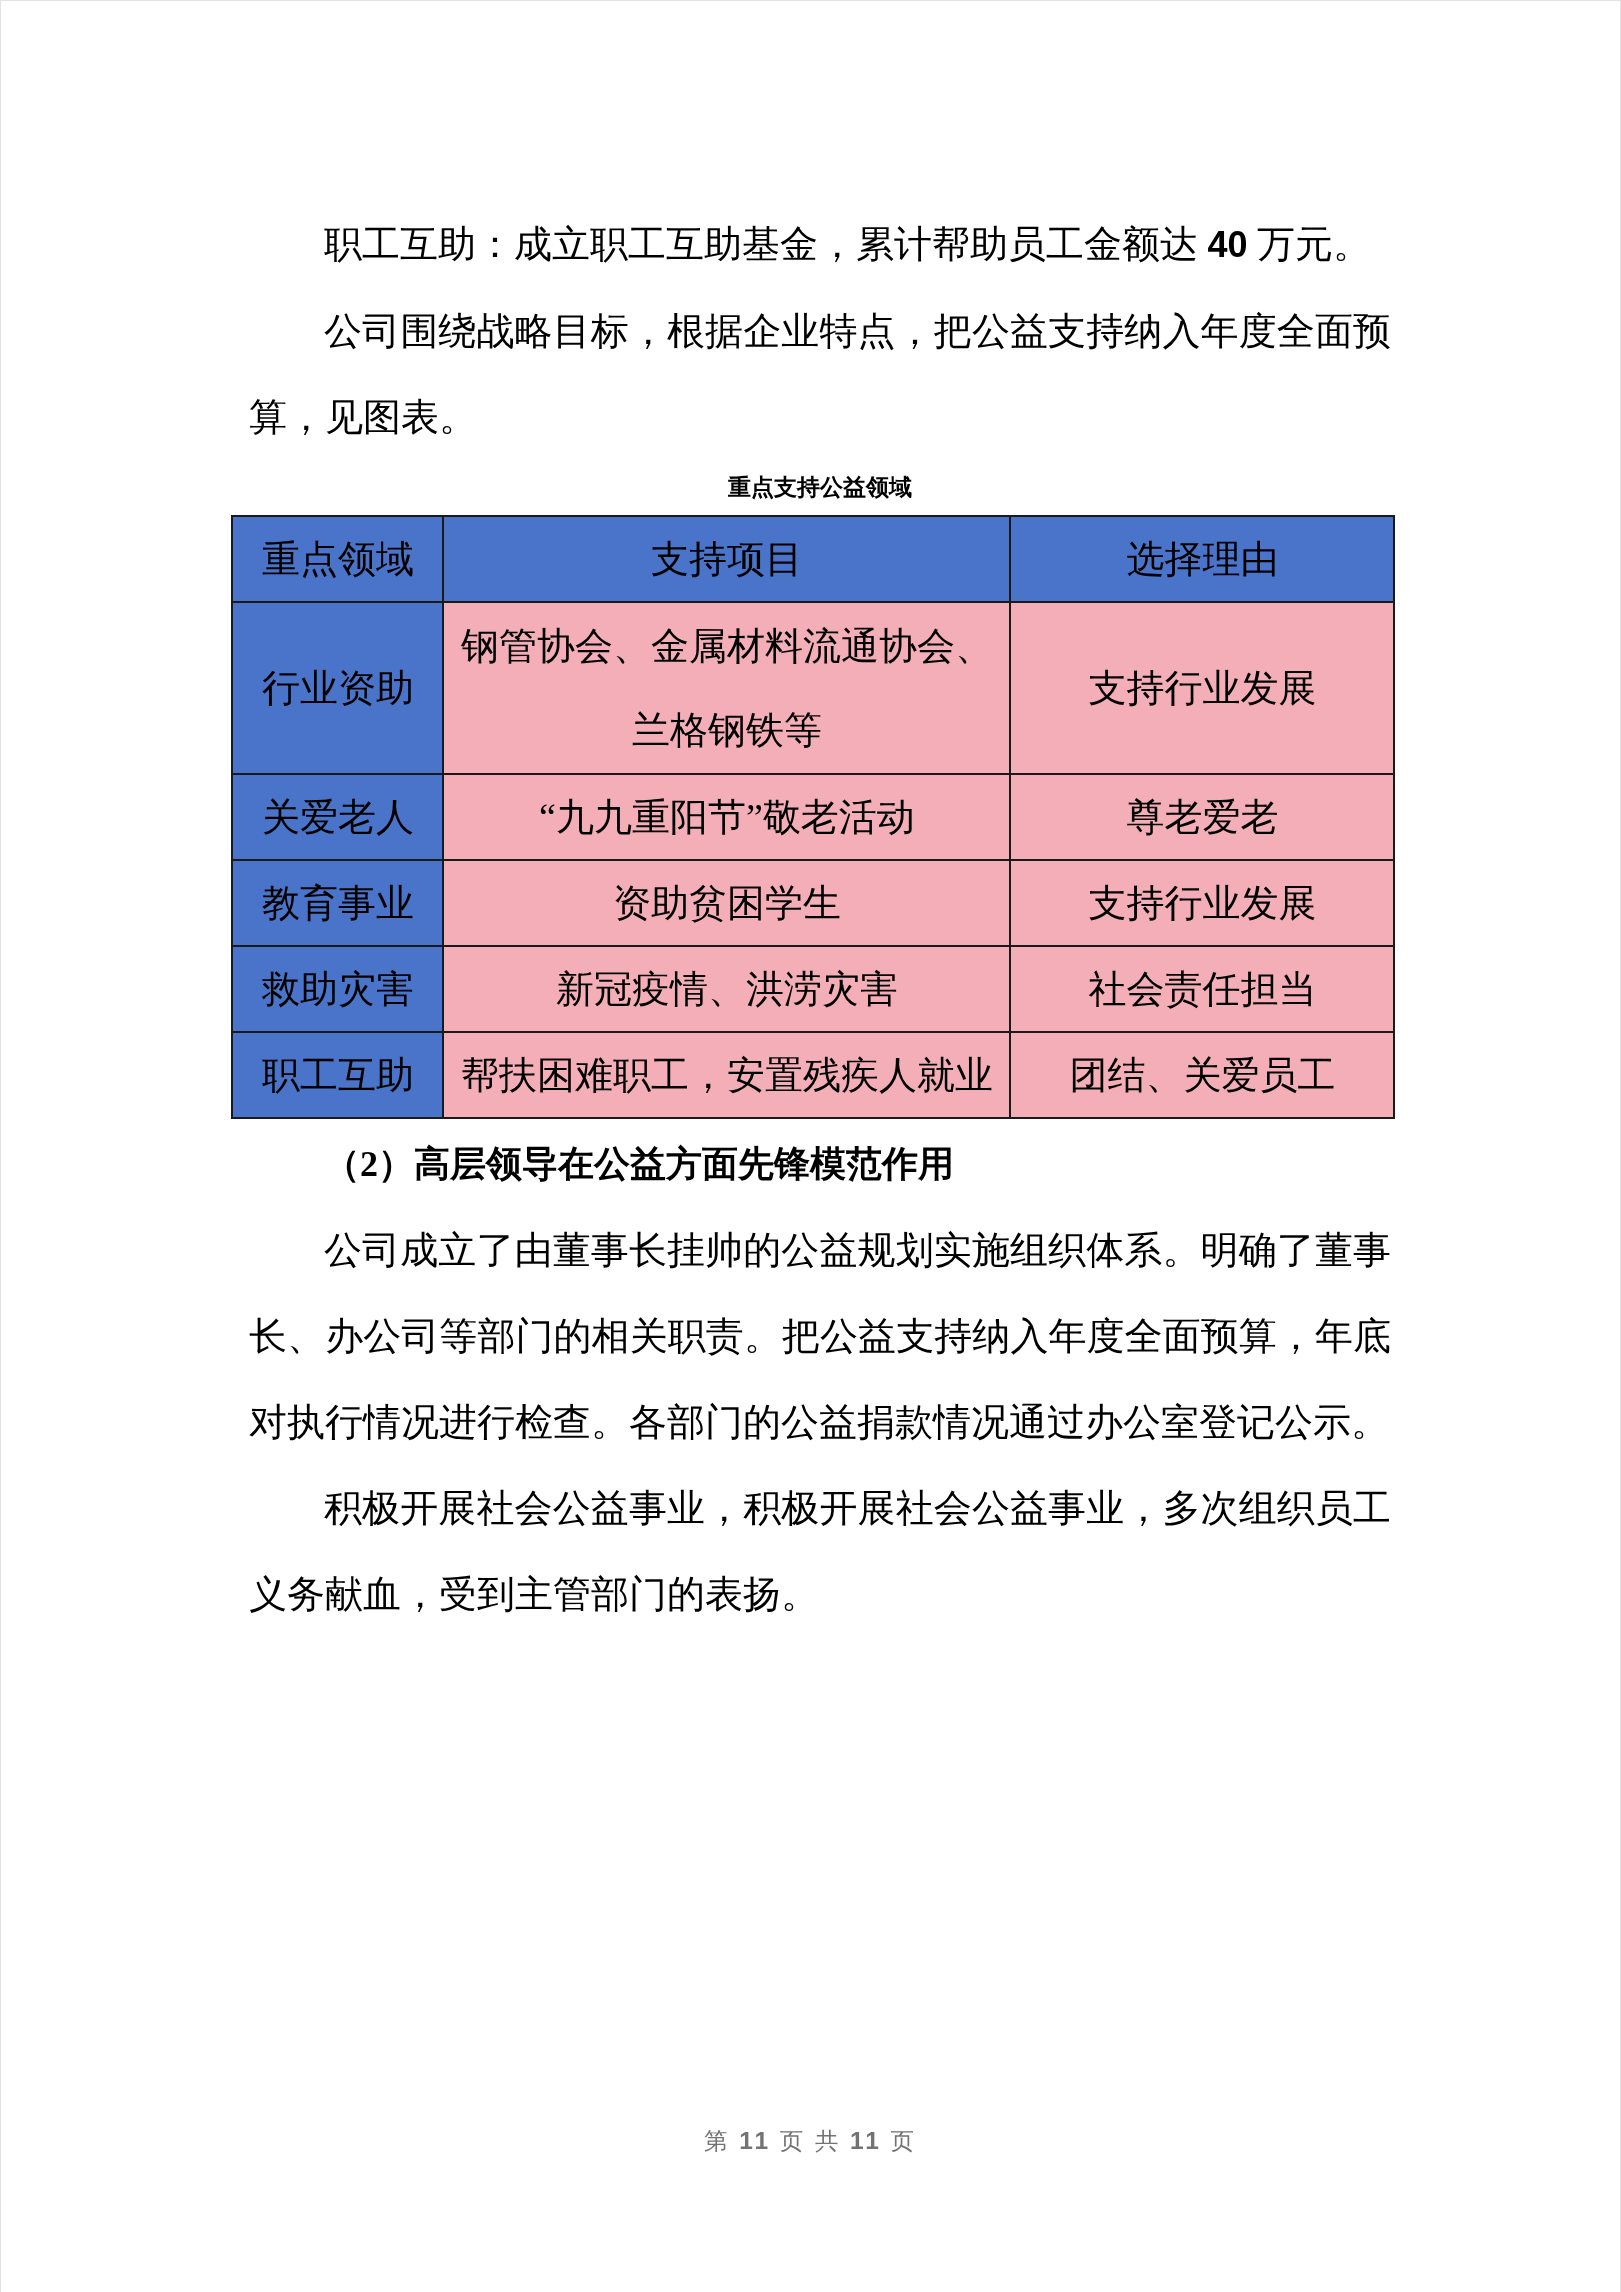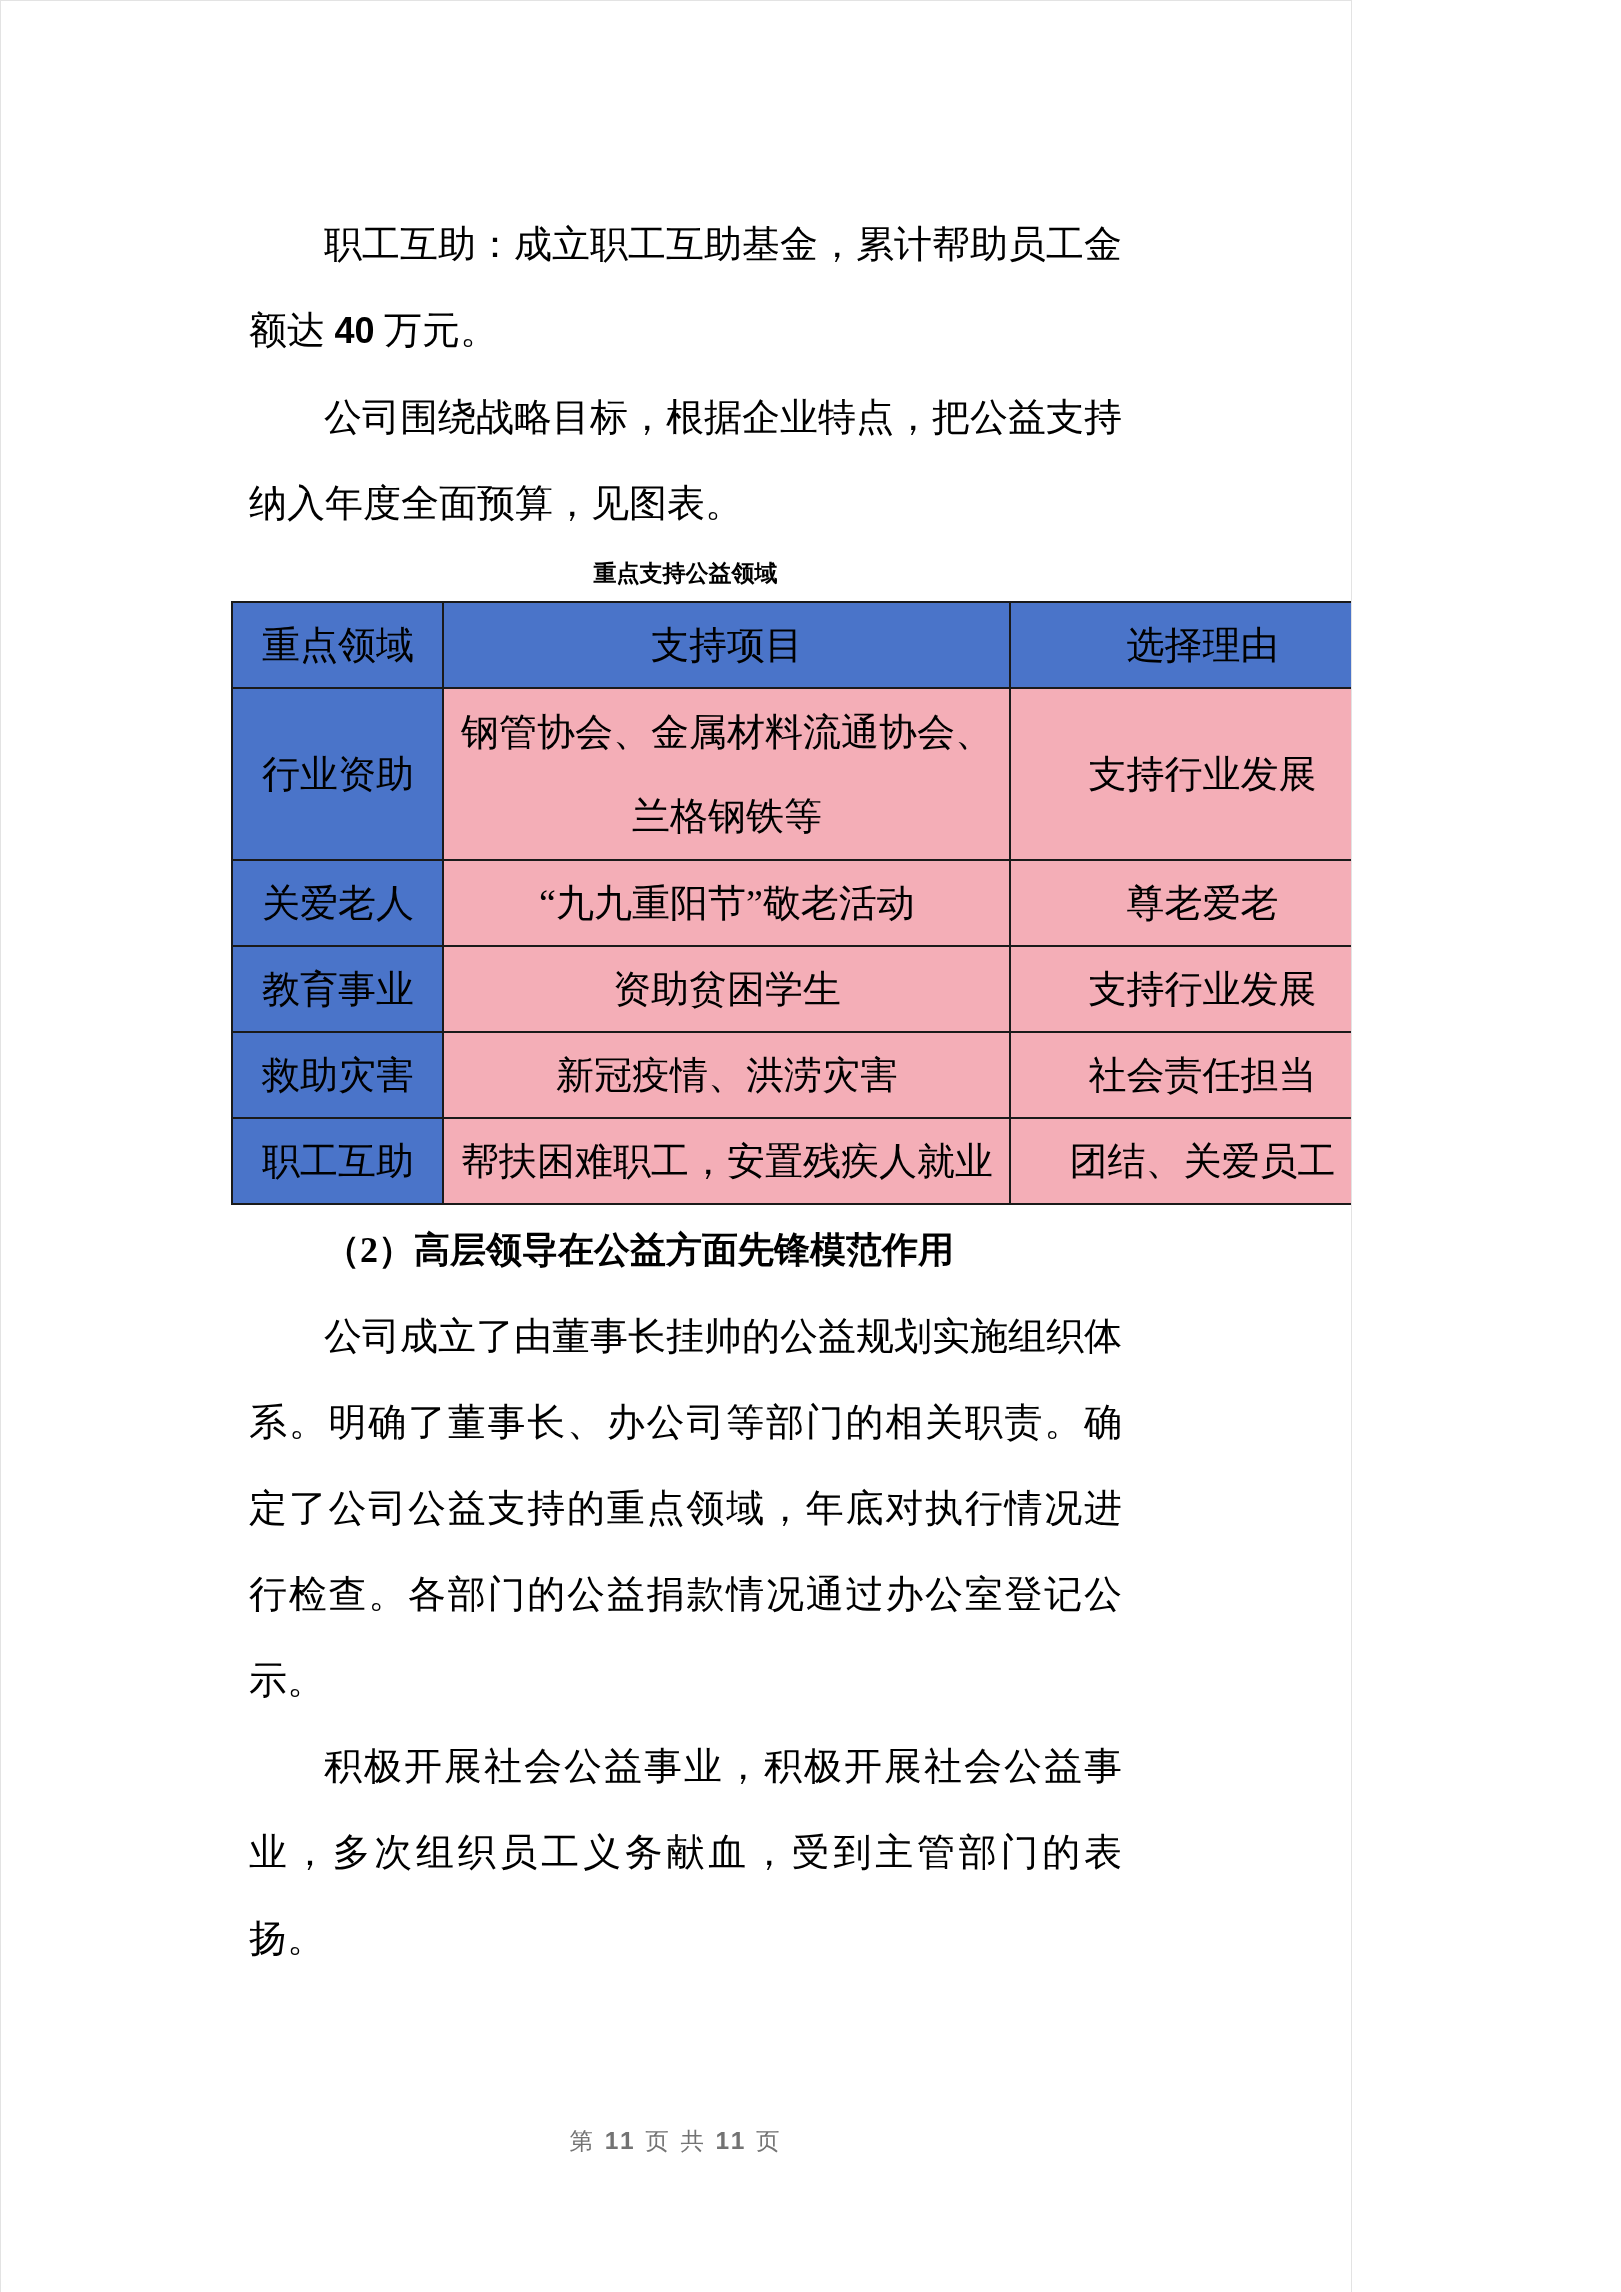--- a/index.html
+++ b/index.html
@@ -4,21 +4,21 @@
 <style>
   html, body {
     margin: 0;
     padding: 0;
     background: #ffffff;
     font-family: "Liberation Serif", "DejaVu Serif", serif;
     color: #000000;
   }
   .page {
     position: relative;
-    width: 1352px;
+    width: 1621px;
     height: 2293px;
     background: #ffffff;
     box-sizing: border-box;
     border: 1px solid #e3e3e3;
     overflow: hidden;
   }
   .content {
     padding: 200px 229px 0 248px;
   }
   .para {
@@ -131,21 +131,21 @@
         <tr class="r-std">
           <td class="blue-cell">职工互助</td>
           <td class="pink-cell">帮扶困难职工，安置残疾人就业</td>
           <td class="pink-cell">团结、关爱员工</td>
         </tr>
       </tbody>
     </table>
 
     <p class="heading">（2）高层领导在公益方面先锋模范作用</p>
 
-    <p class="para indent">公司成立了由董事长挂帅的公益规划实施组织体系。明确了董事长、办公司等部门的相关职责。确定了公司公益支持的重点领域，年底对执行情况进行检查。各部门的公益捐款情况通过办公室登记公示。</p>
+    <p class="para indent">公司成立了由董事长挂帅的公益规划实施组织体系。明确了董事长、办公司等部门的相关职责。把公益支持纳入年度全面预算，年底对执行情况进行检查。各部门的公益捐款情况通过办公室登记公示。</p>
 
     <p class="para indent">积极开展社会公益事业，积极开展社会公益事业，多次组织员工义务献血，受到主管部门的表扬。</p>
 
   </div>
 
   <div class="footer"><span>第 </span><span class="num">11</span><span> 页 共 </span><span class="num">11</span><span> 页</span></div>
 </div>
 
 
 </body></html>

